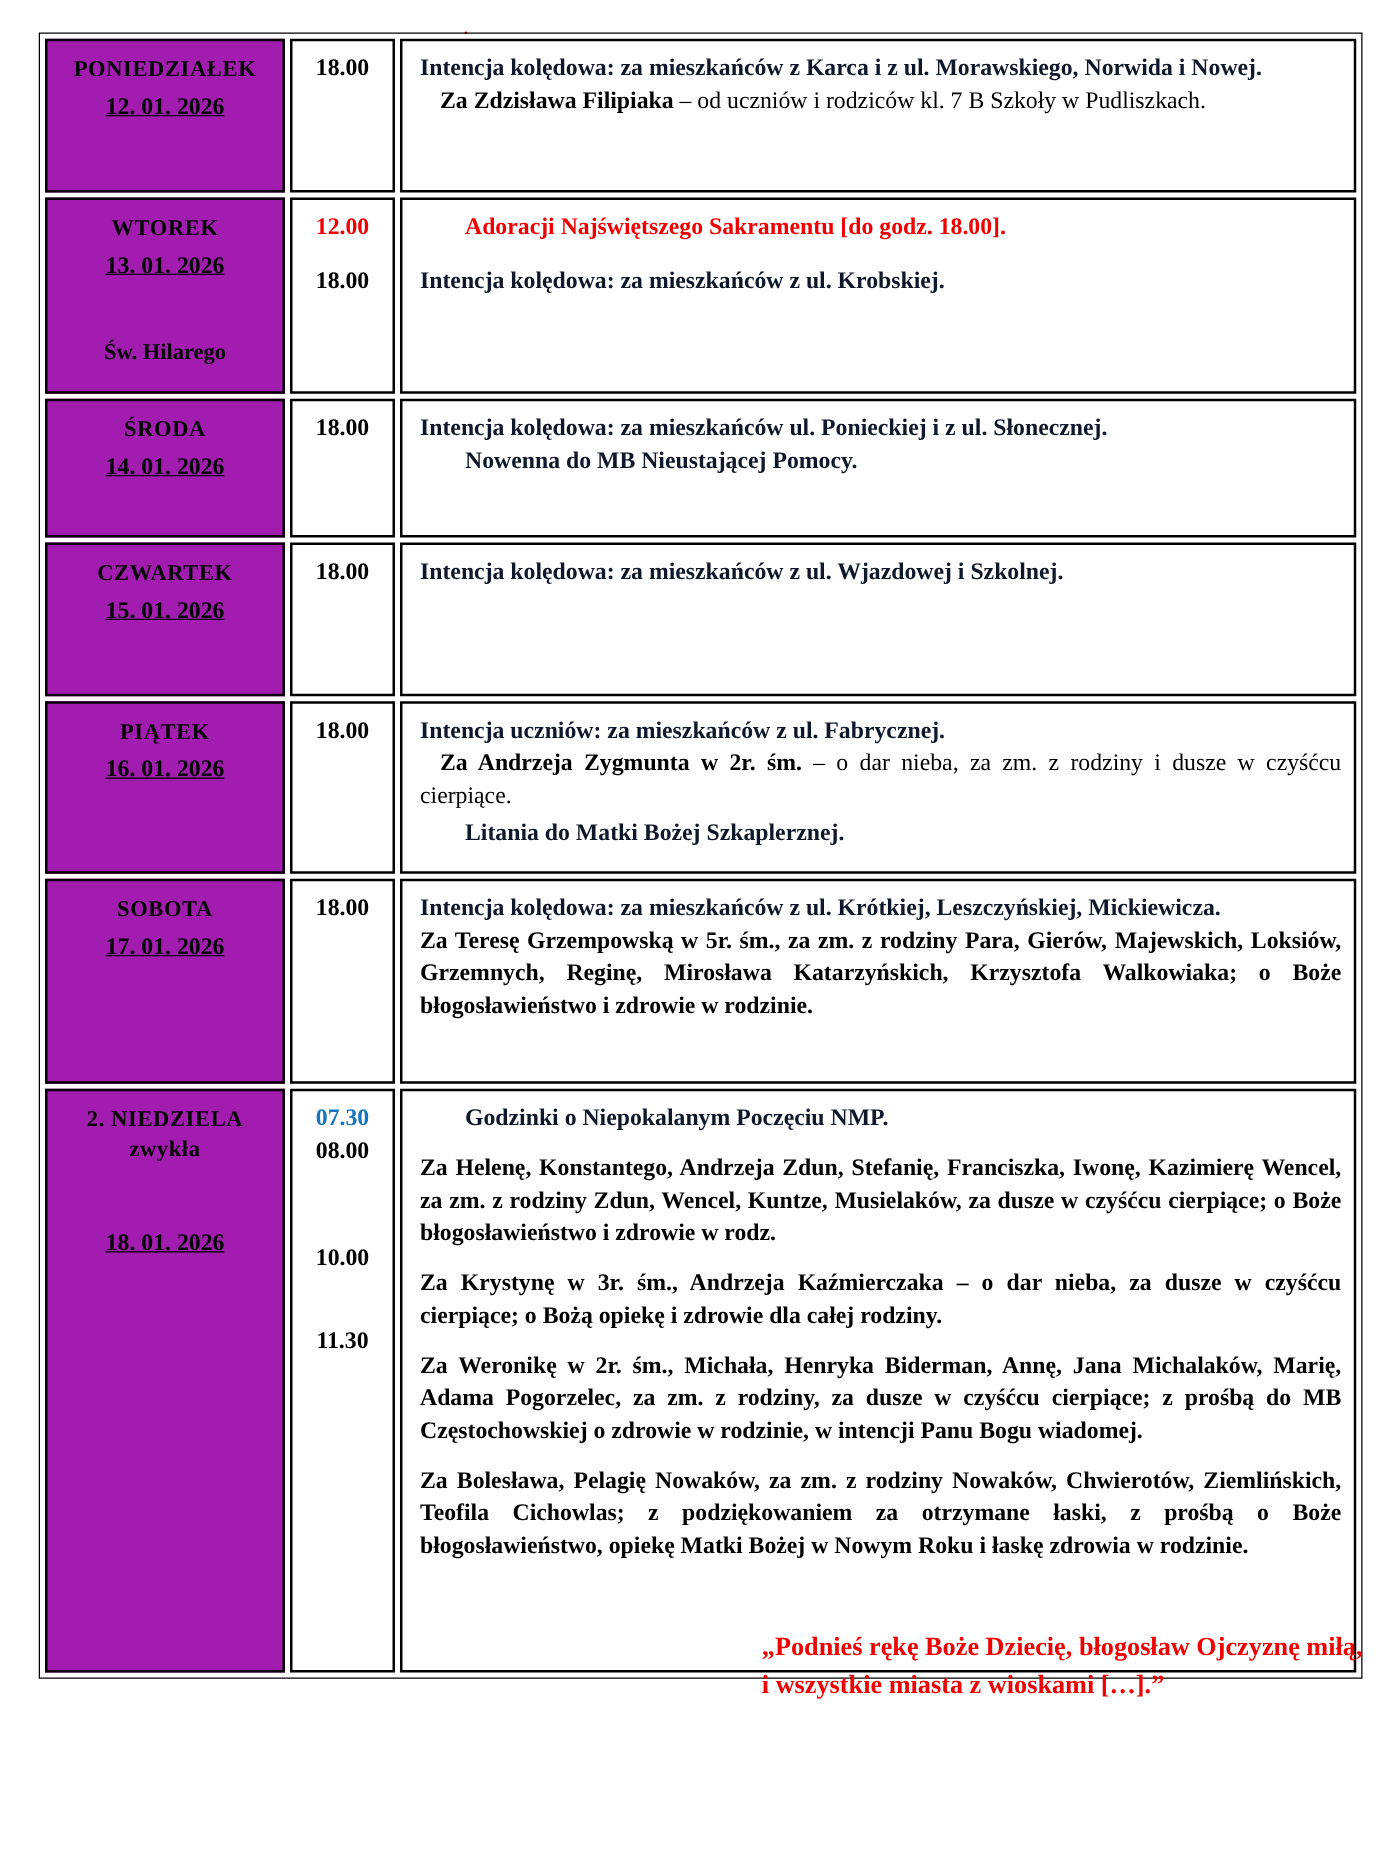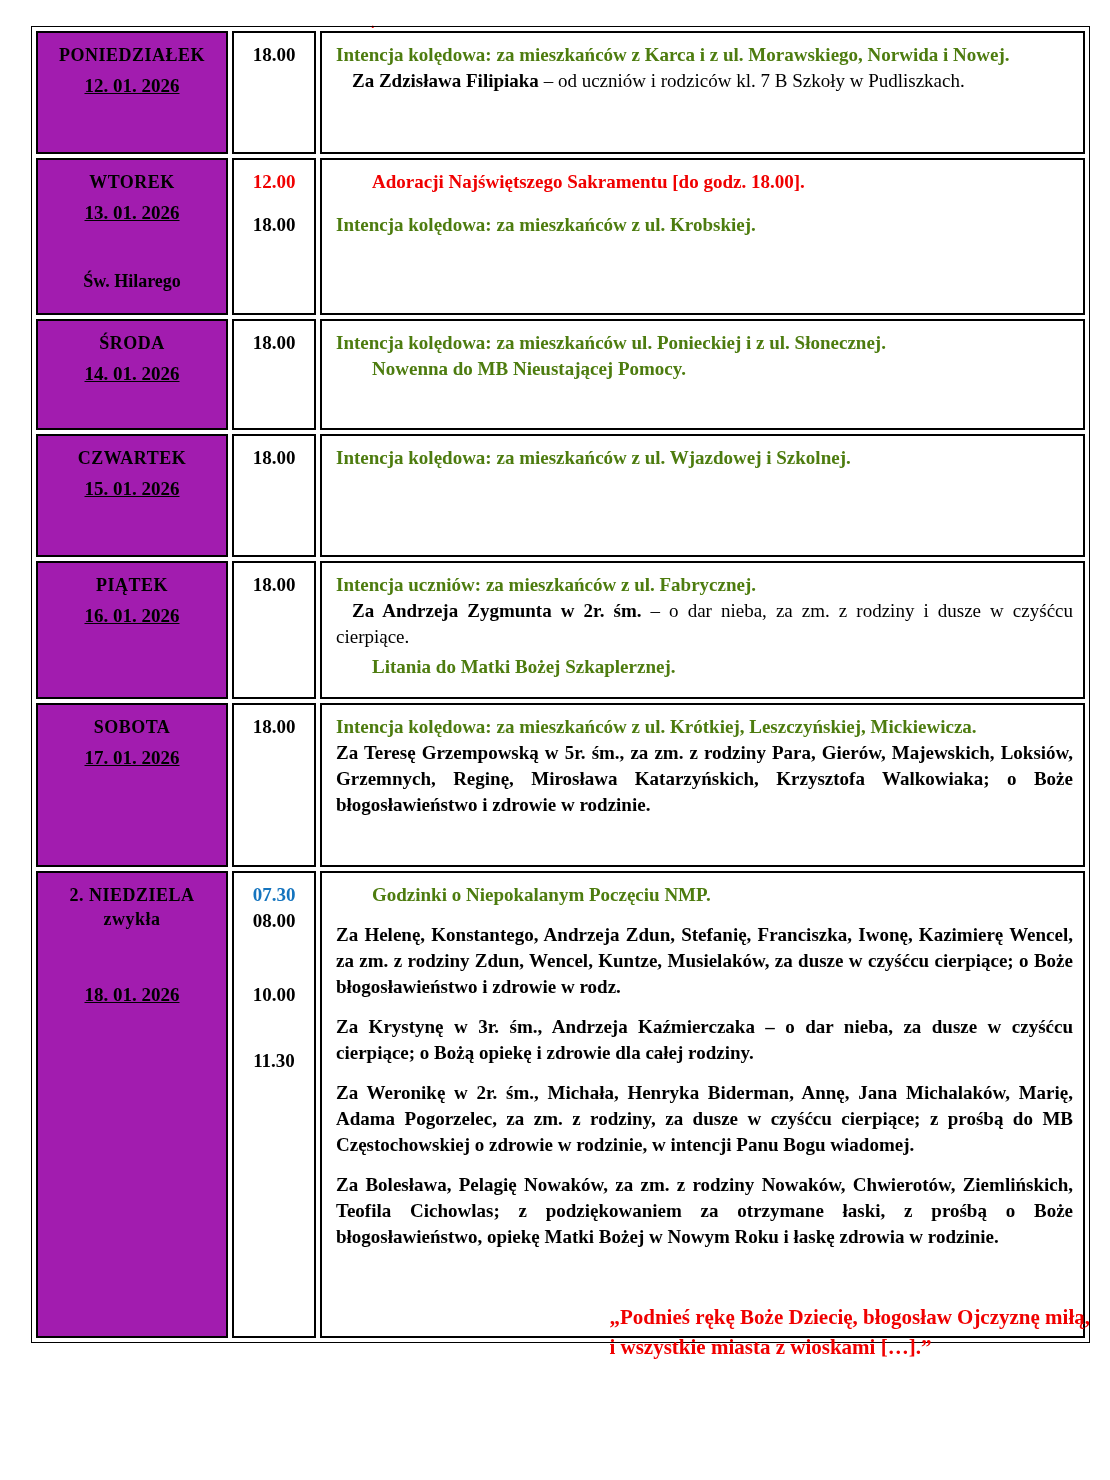--- a/index.html
+++ b/index.html
@@ -18,26 +18,26 @@
   .day .dname{letter-spacing:.5px;}
   .day .date{text-decoration:underline;margin-top:7px;font-size:19px;}
   .day .feast{margin-top:44px;}
   .day .date-late{text-decoration:underline;margin-top:52px;font-size:19px;}
 
   td.time{text-align:center;padding-top:9px;font-weight:bold;font-size:19px;line-height:26px;}
   .t{display:block;}
   .t.red{color:#f00000;}
   .t.blue{color:#1574be;}
   .t.g17{margin-top:17px;}
-  .t.g66{margin-top:48px;}
+  .t.g66{margin-top:60px;}
   .t.g40{margin-top:40px;}
 
   td.cont{padding:9px 10px 6px 14px;font-size:19px;line-height:26px;}
   td.cont p{margin:0;text-align:justify;}
-  .blue{color:#4d7c0f;font-weight:bold;}
+  .blue{color:#0f172a;font-weight:bold;}
   .red{color:#f00000;font-weight:bold;}
   .b{font-weight:bold;margin-left:16px;}
   .ul{}
   .special{text-align:left !important;text-indent:36px;}
   .g17p{margin-top:17px !important;}
   .g14p{margin-top:14px !important;}
   .g4p{margin-top:4px !important;}
 
   
   tr.r1 td{height:104px;}

